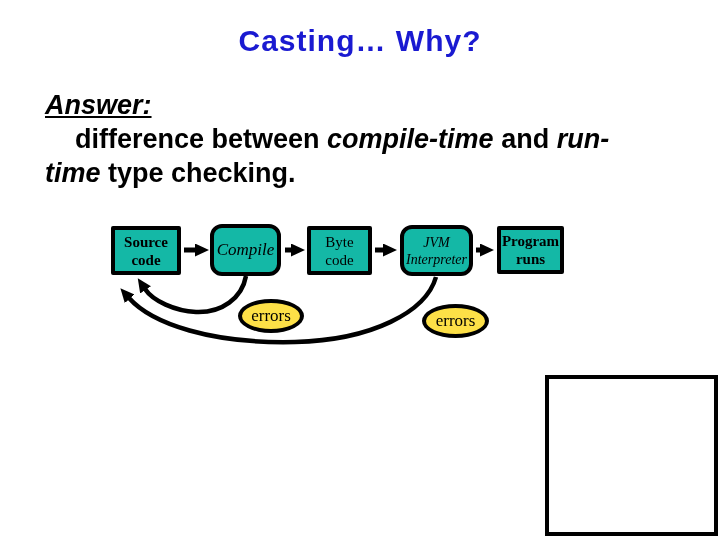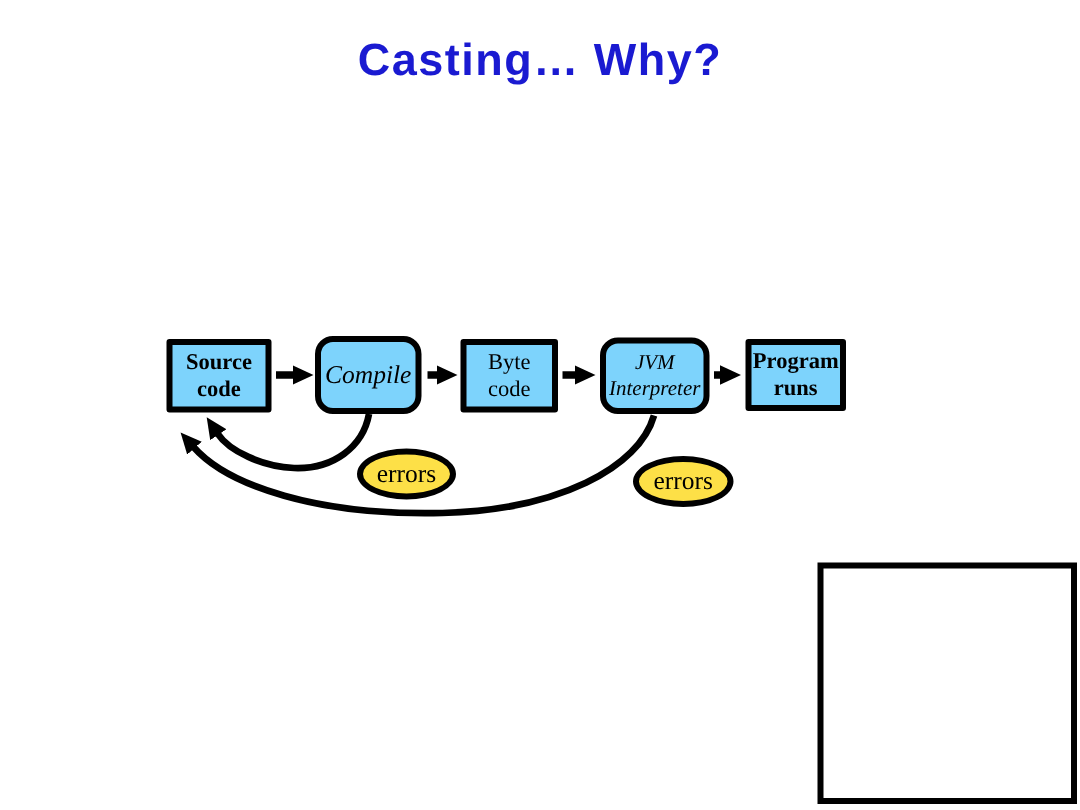--- a/index.html
+++ b/index.html
@@ -21,21 +21,21 @@
     position:absolute;left:45px;top:88px;width:640px;
     font-size:27px;font-weight:bold;line-height:34px;color:#000;
   }
   .answer .line{white-space:nowrap;}
   .answer .heading{font-style:italic;text-decoration:underline;}
   .answer .indent{padding-left:30px;}
   .it{font-style:italic;}
 
   
   .dbox{
-    position:absolute;box-sizing:border-box;border:4px solid #000;background:#7dd3fc;
+    position:absolute;box-sizing:border-box;border:4px solid #000;background:#14b8a6;
     display:flex;flex-direction:column;align-items:center;justify-content:center;
     text-align:center;font-family:"Liberation Serif",serif;color:#000;z-index:1;
     border-radius:2px;
   }
   .b1{left:111px;top:226px;width:70px;height:49px;font-weight:bold;font-size:15px;line-height:18px;}
   .b2{left:210px;top:224px;width:71px;height:52px;border-radius:12px;font-style:italic;font-size:17px;}
   .b3{left:307px;top:226px;width:65px;height:49px;font-weight:normal;font-size:15px;line-height:18px;}
   .b4{left:400px;top:225px;width:73px;height:51px;border-radius:12px;font-style:italic;font-size:14px;line-height:17px;}
   .b5{left:497px;top:226px;width:67px;height:48px;font-weight:bold;font-size:15px;line-height:18px;}
 
@@ -57,20 +57,31 @@
     box-sizing:border-box;border:4px solid #000;background:#fff;
   }
 </style>
 </head>
 <body>
 
 <div class="slide">
 
   <h1 class="title">Casting… Why?</h1>
 
+  <div class="answer">
+    <div class="line">
+      <span class="heading">Answer:</span>
+    </div>
+    <div class="line indent">
+      <span>difference between </span><span class="it">compile-time</span><span> and </span><span class="it">run-</span>
+    </div>
+    <div class="line">
+      <span class="it">time</span><span> type checking.</span>
+    </div>
+  </div>
 
   <div class="dbox b1">
     <span>Source</span>
     <span>code</span>
   </div>
   <div class="dbox b2">
     <span>Compile</span>
   </div>
   <div class="dbox b3">
     <span>Byte</span>

